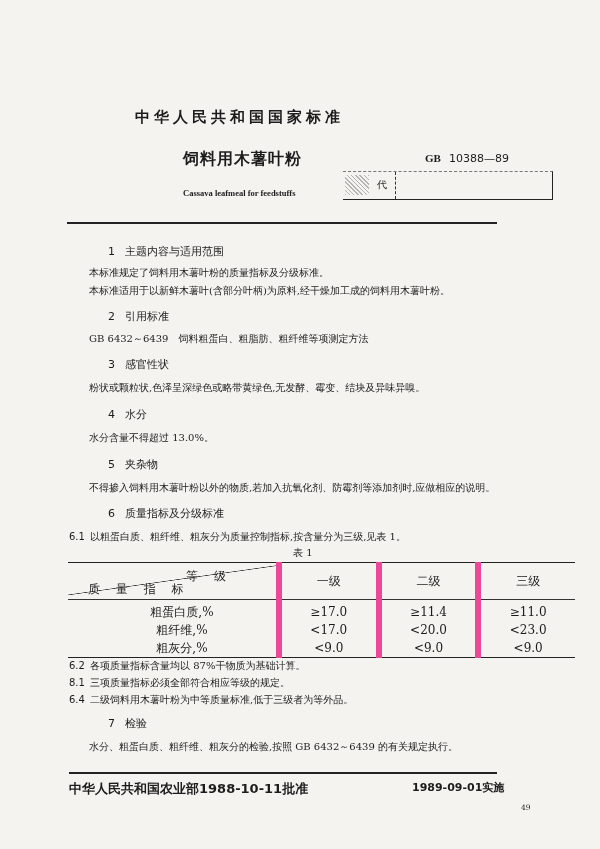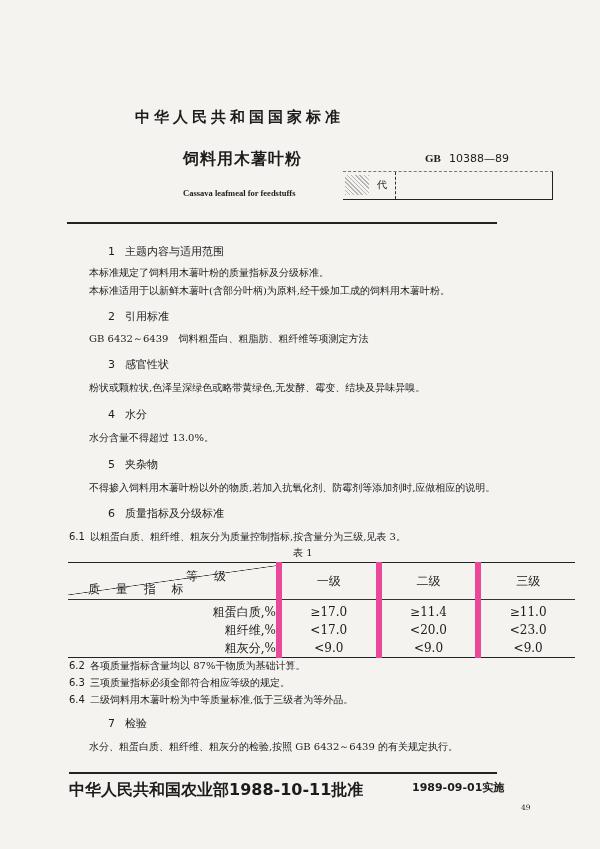--- a/index.html
+++ b/index.html
@@ -50,33 +50,33 @@
     .sec-head .num { display: inline-block; width: 17px; }
     .para { font-size: 10px; left: 89px; }
     .sub { font-size: 10px; left: 69px; }
     .sub .num { display: inline-block; width: 21px; font-family: "DejaVu Sans", sans-serif; }
     table.t1 {
       position: absolute; left: 68px; top: 562px; width: 507px;
       border-collapse: collapse; font-size: 12px;
       border-top: 1.5px solid #222; border-bottom: 1.5px solid #222;
     }
     table.t1 td { padding: 0; height: 18px; text-align: center; }
-    table.t1 td.lab { text-align: right; padding-left: 20px; width: 180px; }
+    table.t1 td.lab { text-align: center; padding-left: 20px; width: 180px; }
     table.t1 td.col { border-left: 6px solid #ec4899; width: 90px; }
     table.t1 tr.hdr td { height: 36px; border-bottom: 1px solid #333; }
     .diag {
       position: relative; height: 36px;
       background: linear-gradient(to top right, transparent calc(50% - 0.6px), #333 50%, transparent calc(50% + 0.6px));
       background: linear-gradient(172deg, transparent 48%, #333 49%, transparent 50%);
     }
     .diag .grade { position: absolute; right: 44px; top: 5px; letter-spacing: 6px; }
     .diag .qi { position: absolute; left: 20px; top: 18px; letter-spacing: 6px; }
     table.t1 tr.first td { padding-top: 3px; }
     .footer-left {
-      left: 69px; top: 780px; font-size: 16px; font-weight: bold;
+      left: 69px; top: 780px; font-size: 13px; font-weight: bold;
       font-family: "DejaVu Sans", sans-serif;
     }
     .footer-right {
       left: 412px; top: 780px; font-size: 11px; font-weight: bold;
       font-family: "DejaVu Sans", sans-serif;
     }
     .pagenum { left: 521px; top: 803px; font-size: 7.5px; }
   </style>
 </head>
 <body>
@@ -118,21 +118,21 @@
 
 <div class="abs sec-head" style="left:69px;top:457px;">
   <span class="num">5</span><span>夹杂物</span>
 </div>
 <div class="abs para" style="top:481px;">不得掺入饲料用木薯叶粉以外的物质,若加入抗氧化剂、防霉剂等添加剂时,应做相应的说明。</div>
 
 <div class="abs sec-head" style="left:69px;top:506px;">
   <span class="num">6</span><span>质量指标及分级标准</span>
 </div>
 <div class="abs sub" style="top:530px;">
-  <span class="num">6.1</span><span>以粗蛋白质、粗纤维、粗灰分为质量控制指标,按含量分为三级,见表 3。</span>
+  <span class="num">6.1</span><span>以粗蛋白质、粗纤维、粗灰分为质量控制指标,按含量分为三级,见表 1。</span>
 </div>
 <div class="abs" style="left:293px;top:546px;font-size:10px;">表 1</div>
 
 <table class="t1">
   <tbody>
       <tr class="hdr">
     <td style="width:180px;padding:0;">
       <div class="diag">
         <span class="grade">等 级</span>
         <span class="qi">质 量 指 标</span>
@@ -160,21 +160,21 @@
     <td class="col">&lt;9.0</td>
     <td class="col">&lt;9.0</td>
   </tr>
 </tbody>
   </table>
 
 <div class="abs sub" style="top:659px;">
   <span class="num">6.2</span><span>各项质量指标含量均以 87%干物质为基础计算。</span>
 </div>
 <div class="abs sub" style="top:676px;">
-  <span class="num">6.3</span><span>三项质量指标必须全部符合相应等级的规定。</span>
+  <span class="num">8.1</span><span>三项质量指标必须全部符合相应等级的规定。</span>
 </div>
 <div class="abs sub" style="top:693px;">
   <span class="num">6.4</span><span>二级饲料用木薯叶粉为中等质量标准,低于三级者为等外品。</span>
 </div>
 
 <div class="abs sec-head" style="left:69px;top:716px;">
   <span class="num">7</span><span>检验</span>
 </div>
 <div class="abs para" style="top:740px;">水分、粗蛋白质、粗纤维、粗灰分的检验,按照 GB 6432～6439 的有关规定执行。</div>
 

